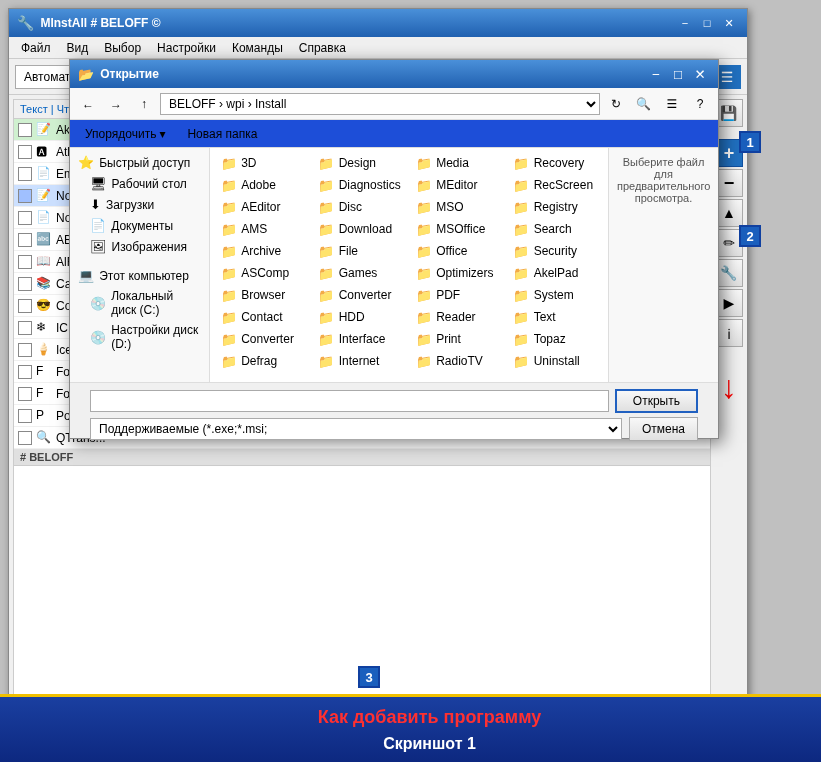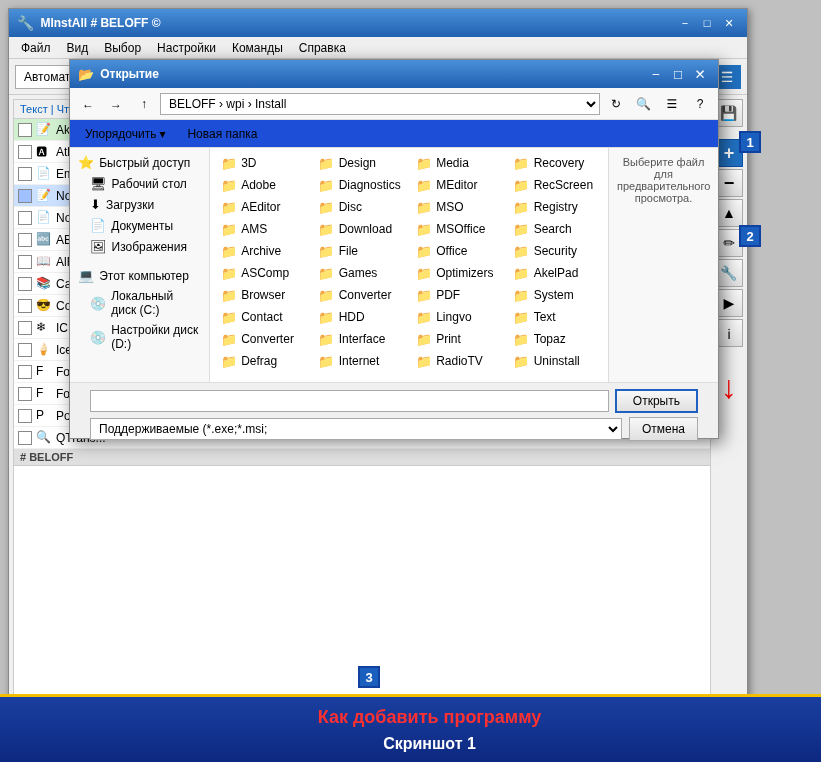--- a/index.html
+++ b/index.html
@@ -898,21 +898,21 @@
           <div class="file-item">
               <span class="file-icon">📁</span>
               <span>Contact</span>
             </div>
           <div class="file-item">
               <span class="file-icon">📁</span>
               <span>HDD</span>
             </div>
           <div class="file-item">
               <span class="file-icon">📁</span>
-              <span>Lingvo</span>
+              <span>Reader</span>
             </div>
           <div class="file-item">
               <span class="file-icon">📁</span>
               <span>Text</span>
             </div>
 
           <div class="file-item">
               <span class="file-icon">📁</span>
               <span>Converter</span>
             </div>

